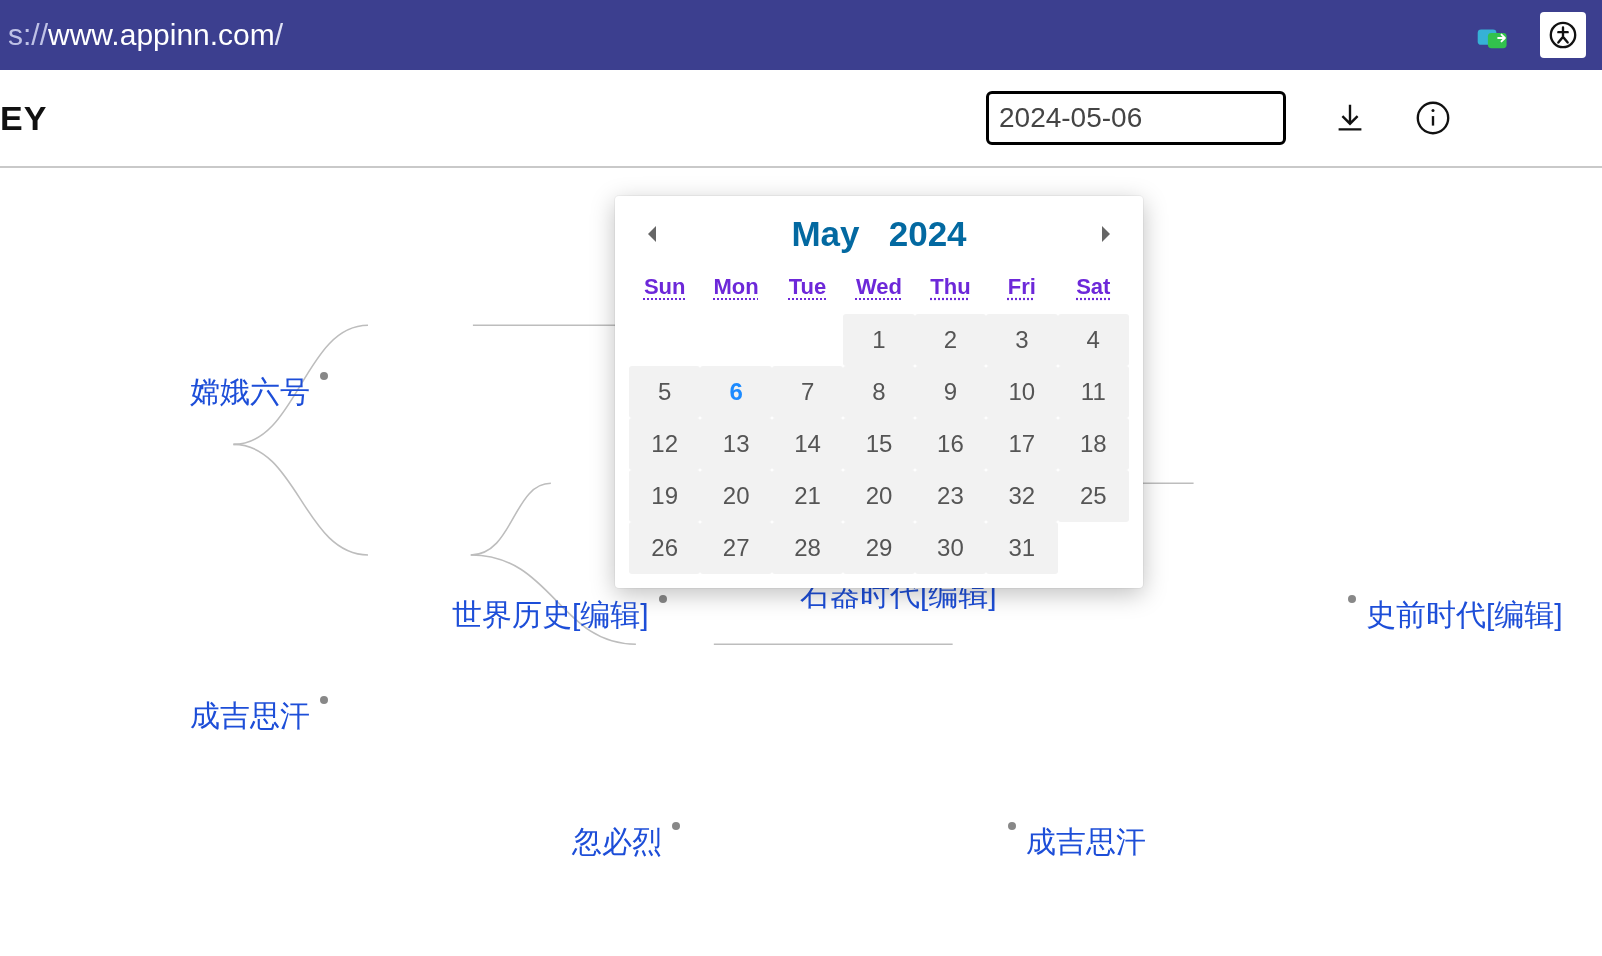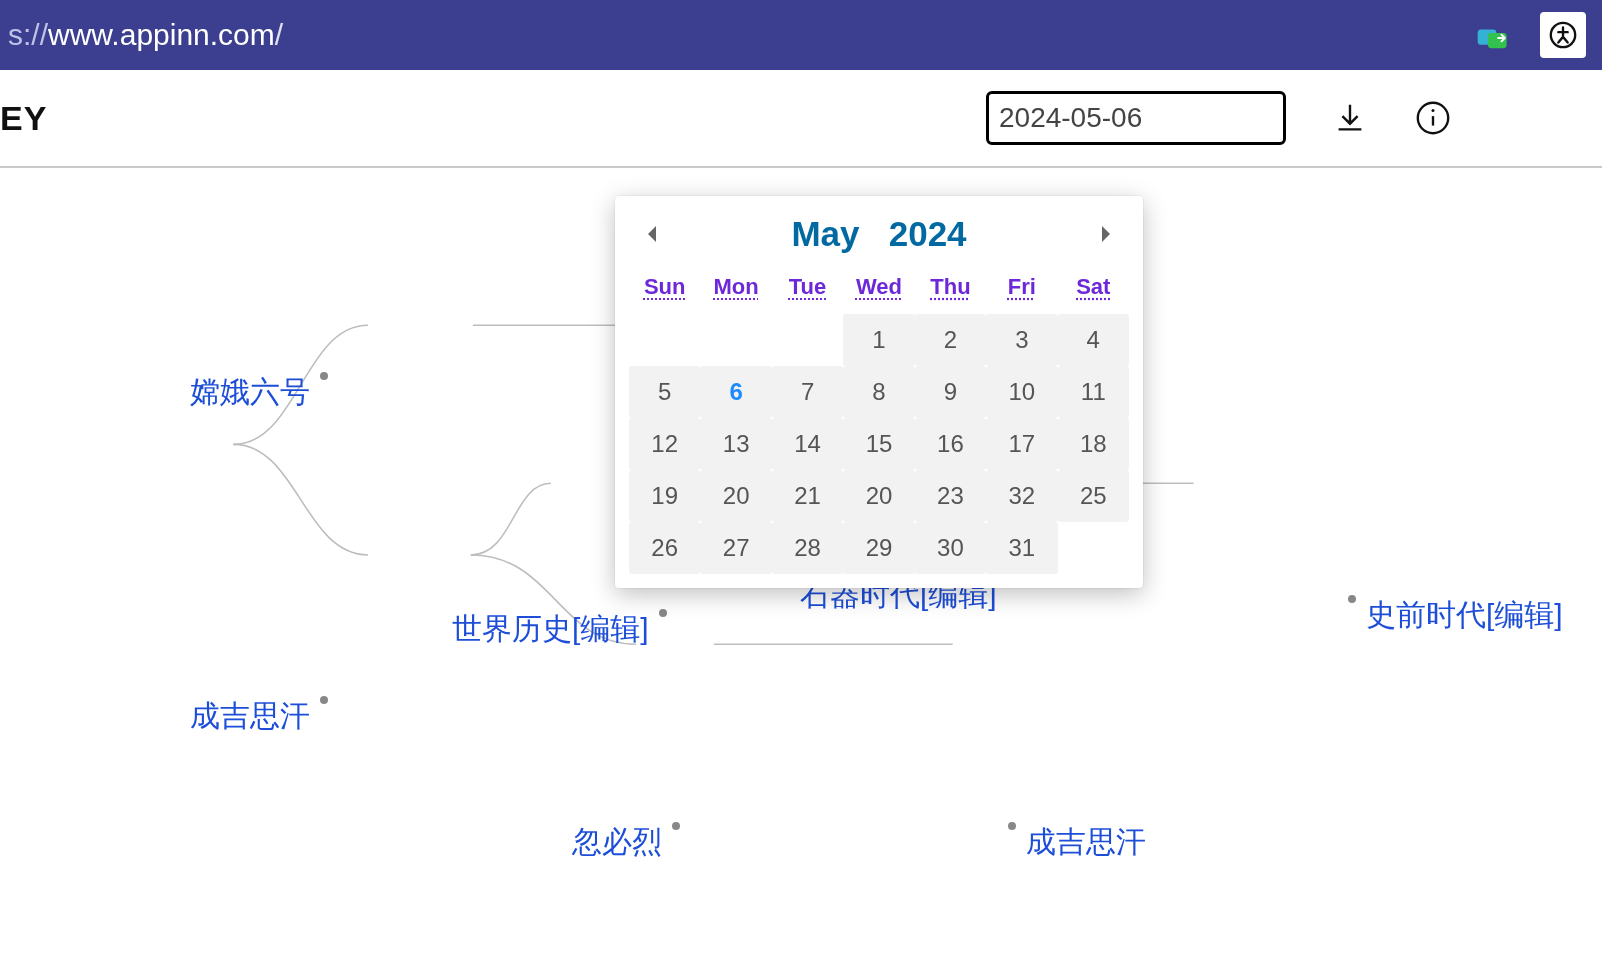--- a/index.html
+++ b/index.html
@@ -295,21 +295,21 @@
     <div class="node" style="left:190px; top:204px;">
       <span>嫦娥六号</span>
       <span class="dot dot-right"></span>
     </div>
 
     <div class="node" style="left:190px; top:528px;">
       <span>成吉思汗</span>
       <span class="dot dot-right"></span>
     </div>
 
-    <div class="node" style="left:452px; top:441px;">
+    <div class="node" style="left:452px; top:427px;">
       <span>世界历史[编辑]</span>
       <span class="dot dot-right"></span>
     </div>
 
     <div class="node" style="left:572px; top:654px;">
       <span>忽必烈</span>
       <span class="dot dot-right"></span>
     </div>
 
     <div class="node" style="left:782px; top:407px;">

